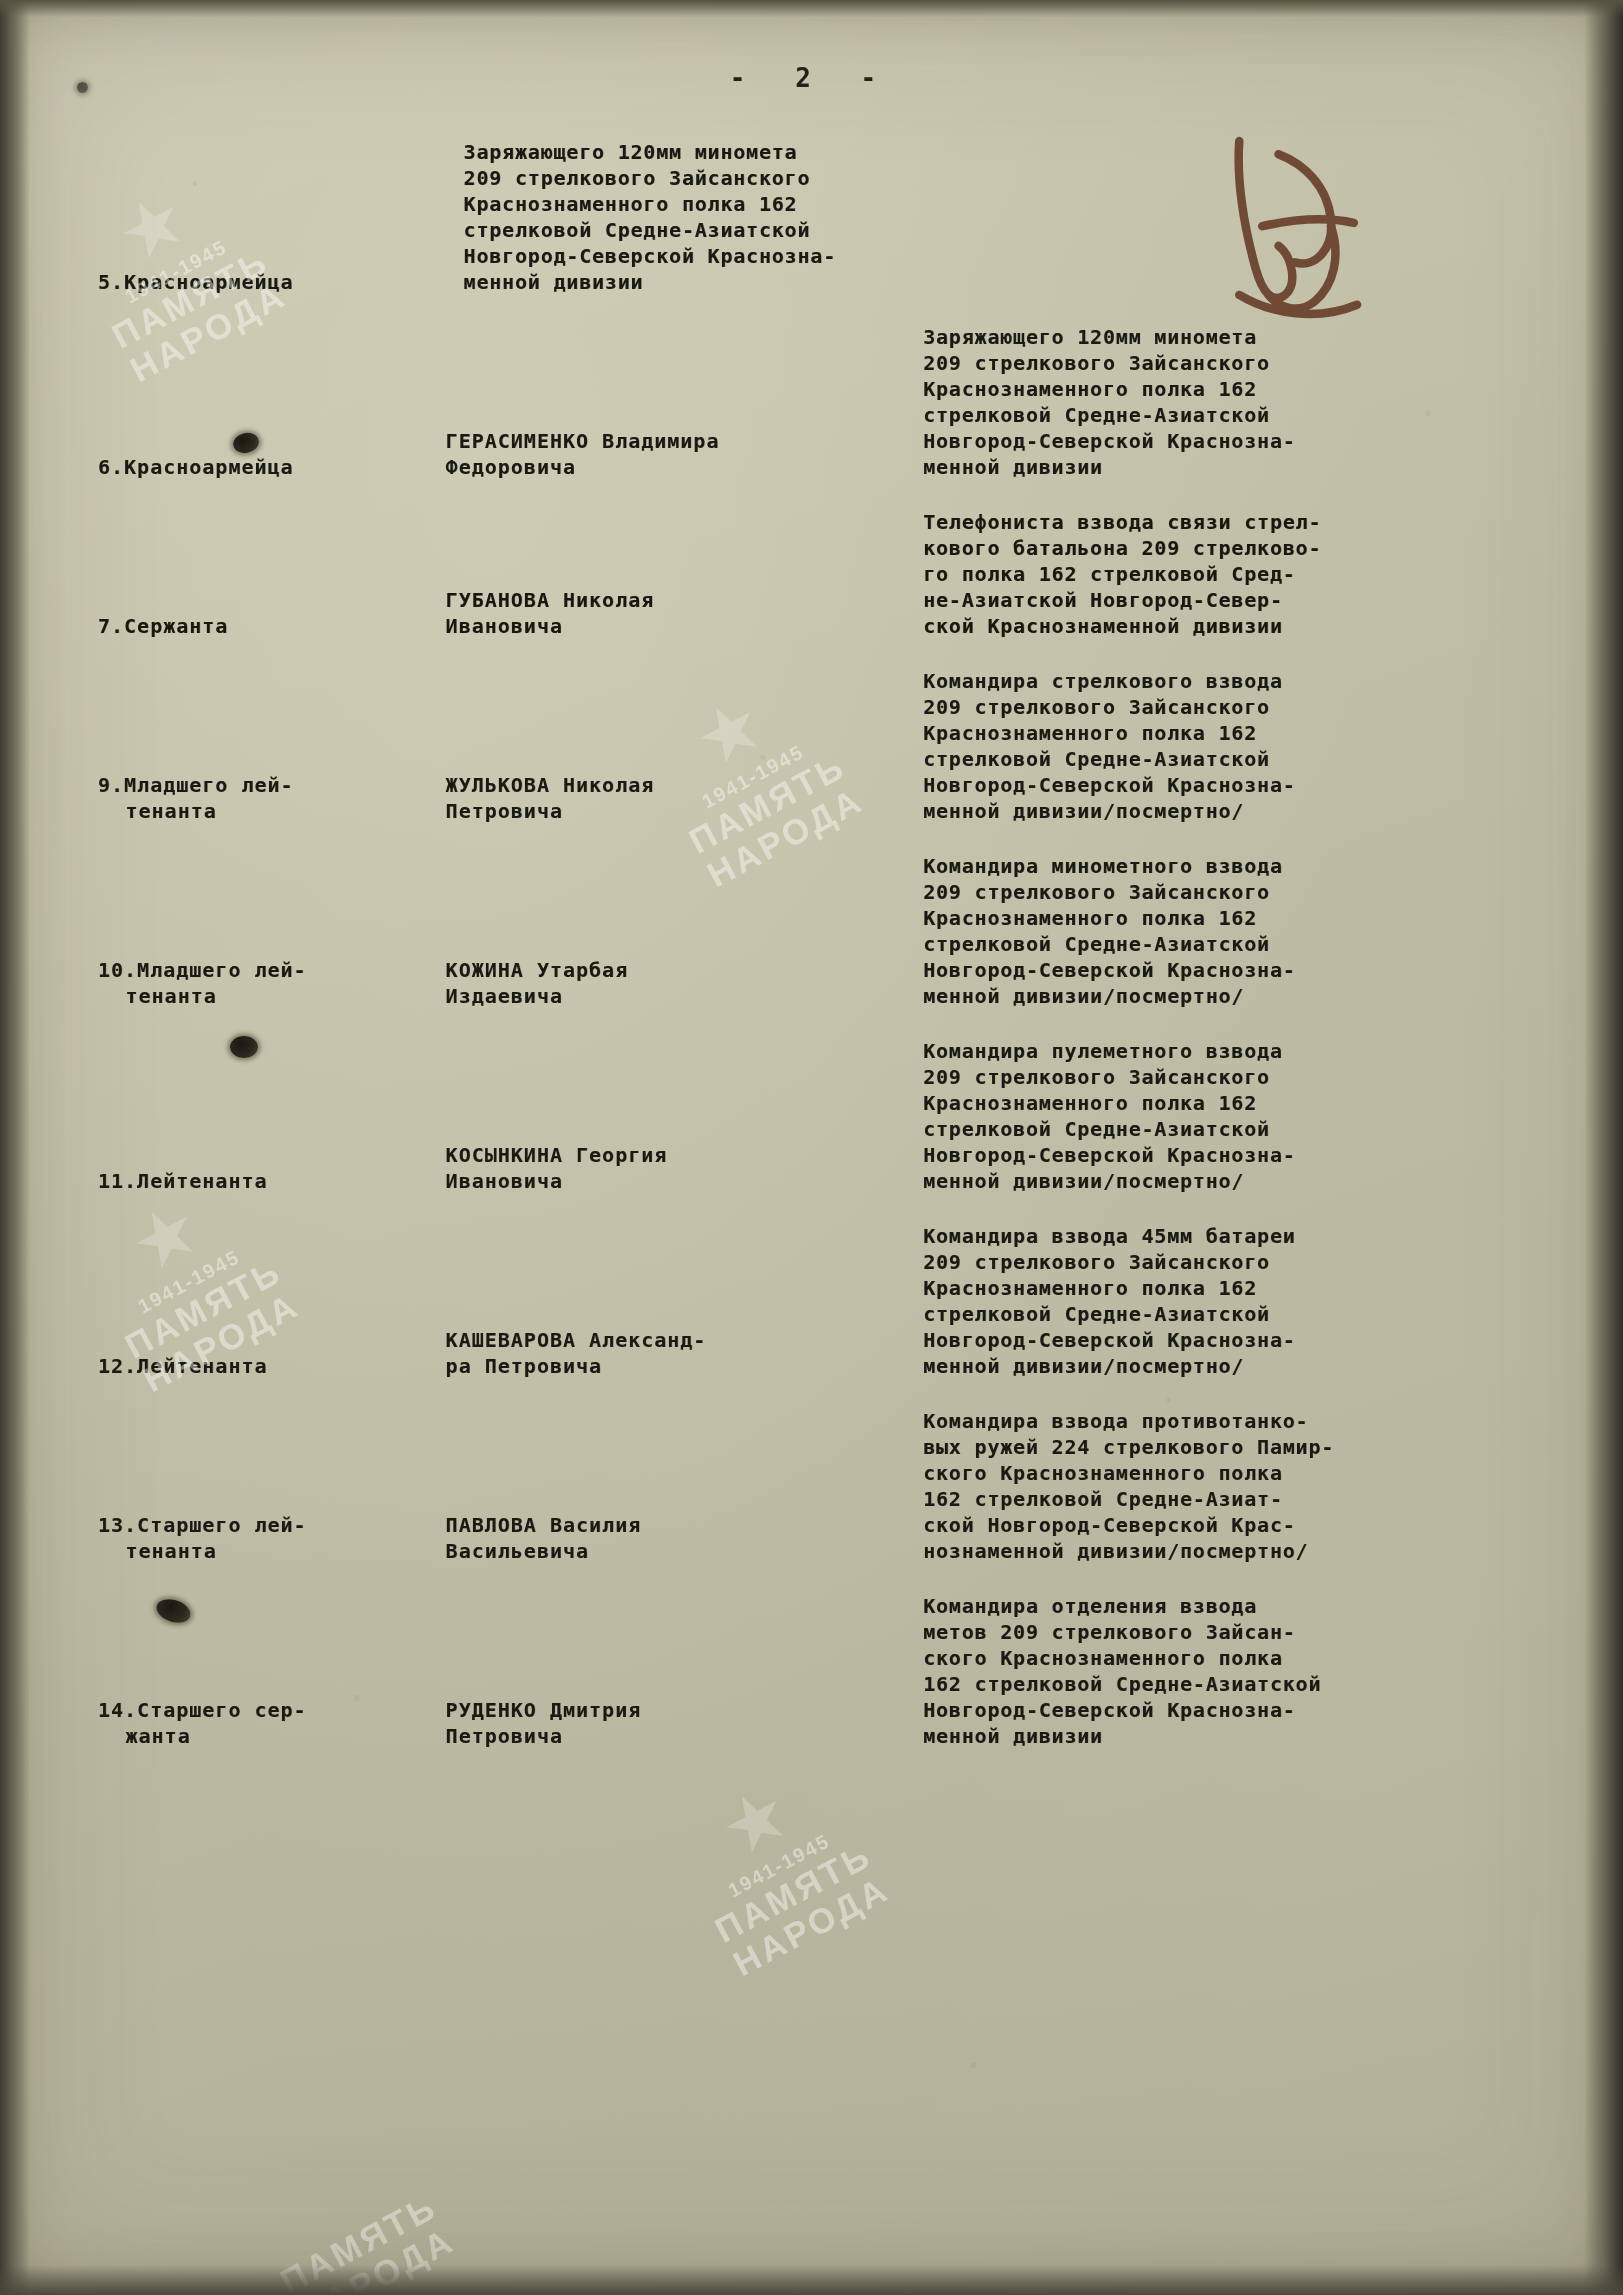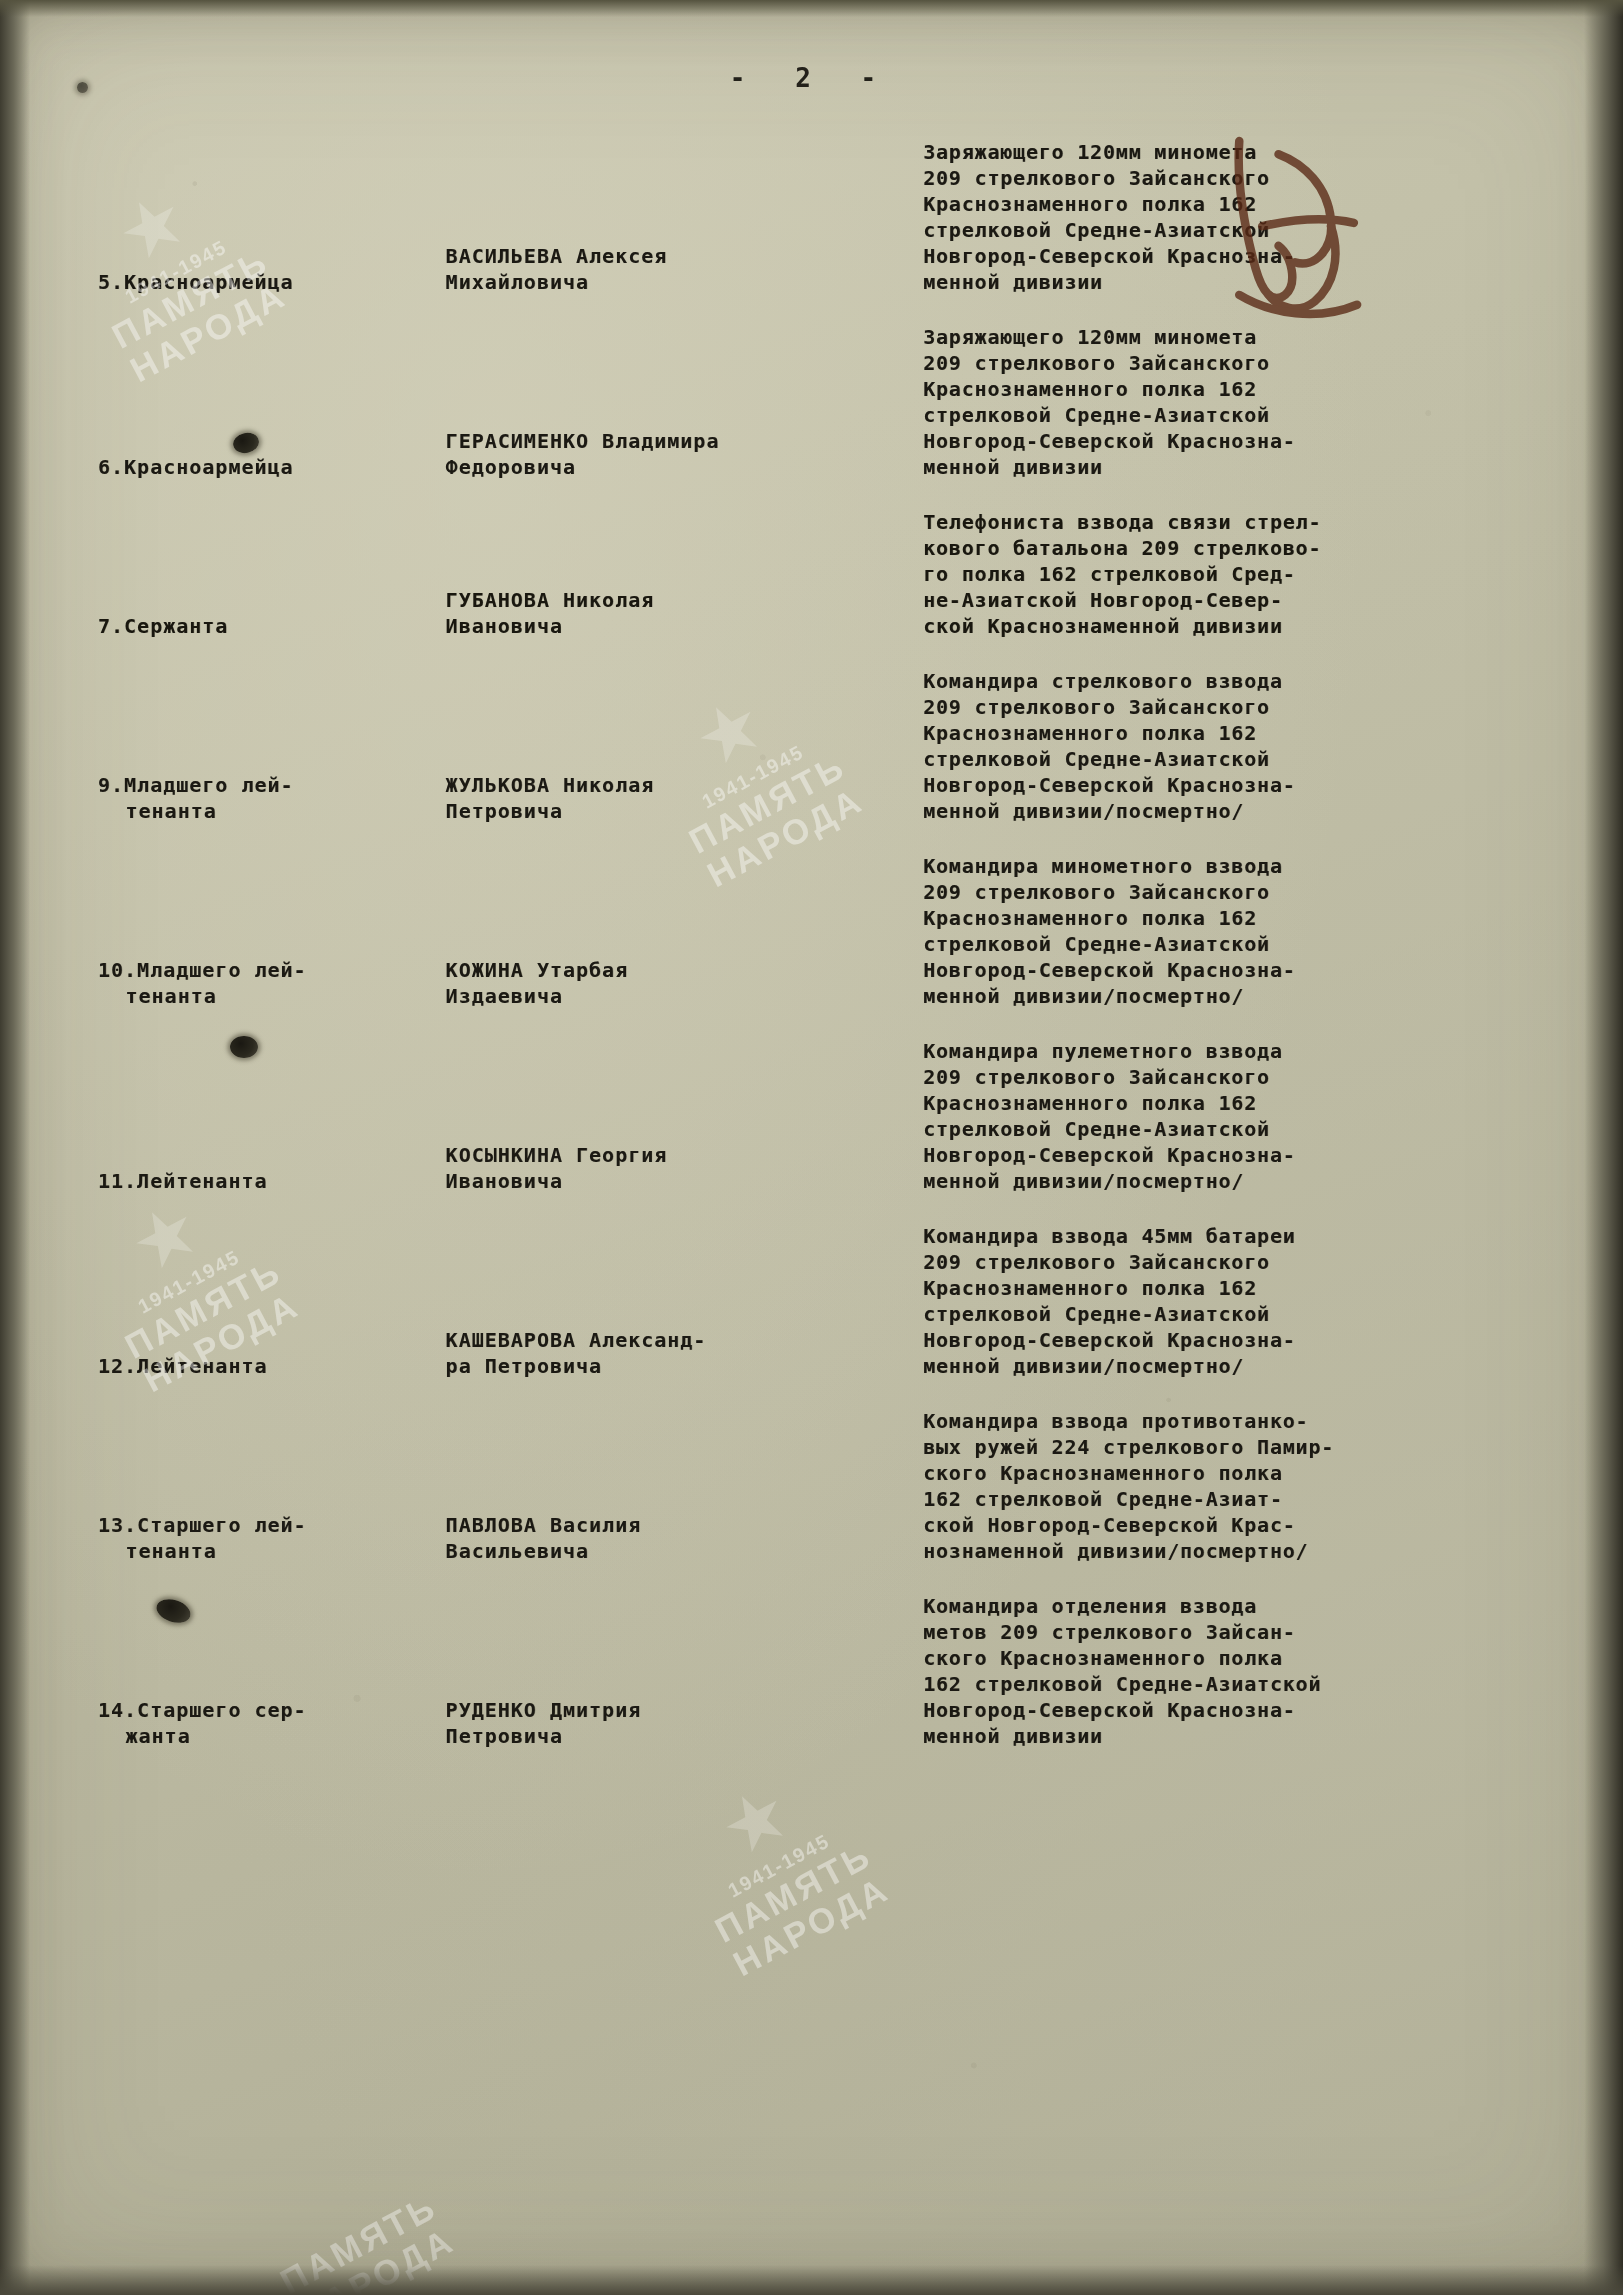--- a/index.html
+++ b/index.html
@@ -191,24 +191,20 @@
 
   <div class="page-header">-  2  -</div>
 
   <div class="entries">
 
     <div class="entry">
       <div class="col-rank">
         <div class="ln">5.Красноармейца</div>
         <div class="ln ind"></div>
       </div>
-      <div class="col-name">
-        <div class="ln">ВАСИЛЬЕВА Алексея</div>
-        <div class="ln">Михайловича</div>
-      </div>
       <div class="col-desc">
         <div class="ln">Заряжающего 120мм миномета</div>
         <div class="ln">209 стрелкового Зайсанского</div>
         <div class="ln">Краснознаменного полка 162</div>
         <div class="ln">стрелковой Средне-Азиатской</div>
         <div class="ln">Новгород-Северской Краснозна-</div>
         <div class="ln">менной дивизии</div>
       </div>
     </div>
 

